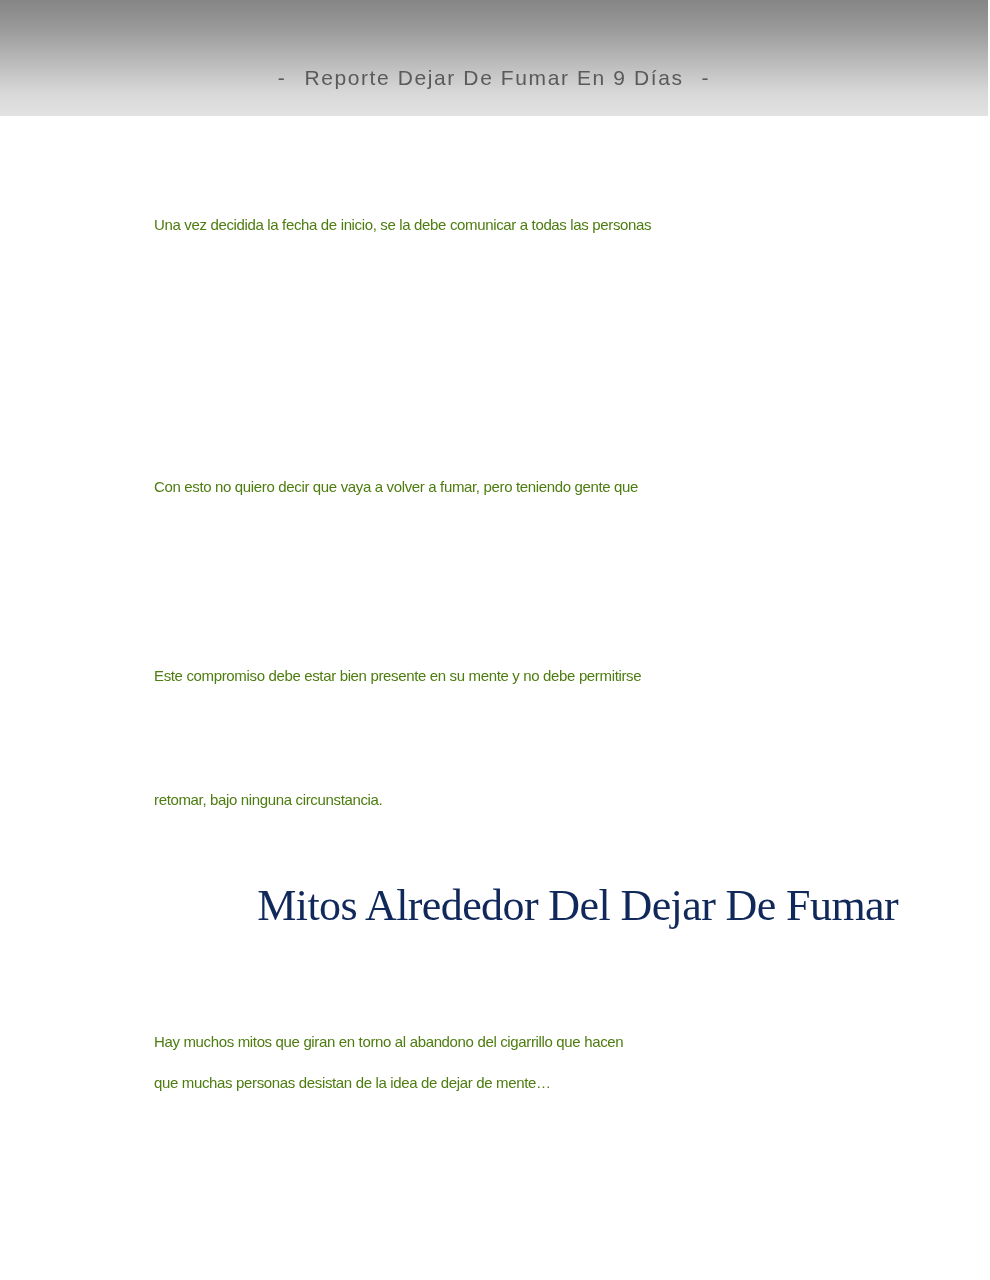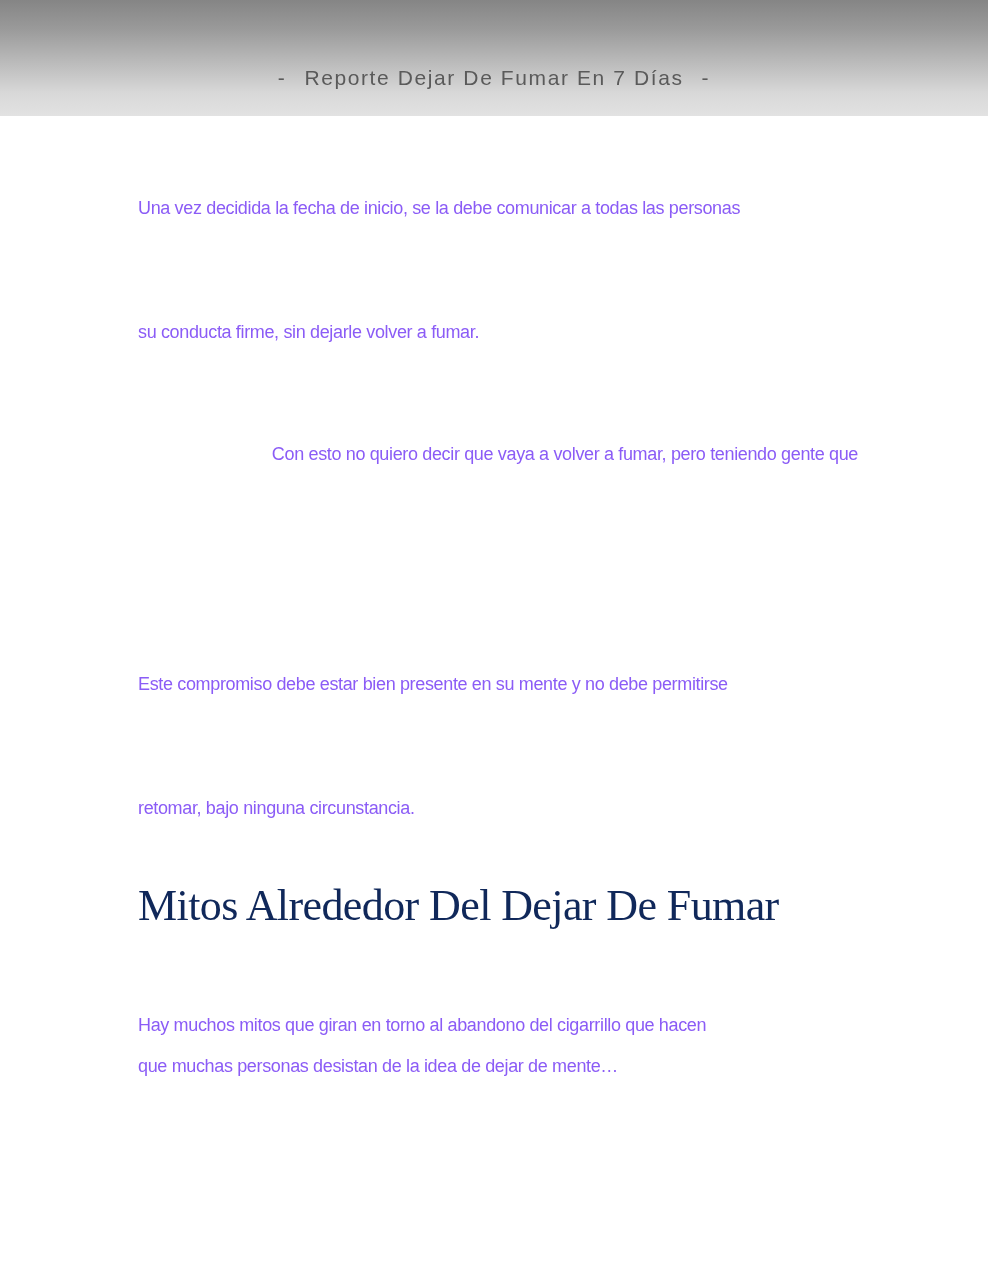--- a/index.html
+++ b/index.html
@@ -44,64 +44,64 @@
       position: absolute;
       left: 138px;
       top: 0;
       width: 720px;
     }
     .para {
       position: absolute;
       left: 0;
       width: 720px;
       font-family: "Liberation Sans", sans-serif;
-      font-size: 18px;
+      font-size: 15px;
       line-height: 41.3px;
-      color: #8b5cf6;
-      margin: 0;
+      color: #4d7c0f;
+      margin: 16px;
       letter-spacing: -0.35px;
     }
     .heading {
       position: absolute;
       left: 0;
       top: 876px;
       width: 760px;
       font-family: "Liberation Serif", serif;
       font-size: 44px;
       color: #10285a;
       margin: 0;
       line-height: 60px;
       font-weight: normal;
       letter-spacing: -0.6px;
+      text-align: right;
     }
   </style>
 </head>
 <body>
 
 <div class="header">
   <div class="header-inner">
-    <span class="dash">-</span><span>Reporte Dejar De Fumar En 7 Días</span><span class="dash">-</span>
+    <span class="dash">-</span><span>Reporte Dejar De Fumar En 9 Días</span><span class="dash">-</span>
   </div>
 </div>
 
 <div class="content">
 
   <p class="para" style="top:188px;">
     <span>Una vez decidida la fecha de inicio, se la debe comunicar a todas las personas</span><br>
     <br>
     <br>
-    <span>su conducta firme, sin dejarle volver a fumar.</span>
   </p>
 
-  <p class="para" style="top:434px;text-align:right;">
+  <p class="para" style="top:450px;">
     <span>Con esto no quiero decir que vaya a volver a fumar, pero teniendo gente que</span><br>
     <br>
   </p>
 
-  <p class="para" style="top:664px;">
+  <p class="para" style="top:639px;">
     <span>Este compromiso debe estar bien presente en su mente y no debe permitirse</span><br>
     <br>
     <br>
     <span>retomar, bajo ninguna circunstancia.</span>
   </p>
 
   <h1 class="heading">Mitos Alrededor Del Dejar De Fumar</h1>
 
   <p class="para" style="top:1005px;">
     <span>Hay muchos mitos que giran en torno al abandono del cigarrillo que hacen</span><br>

